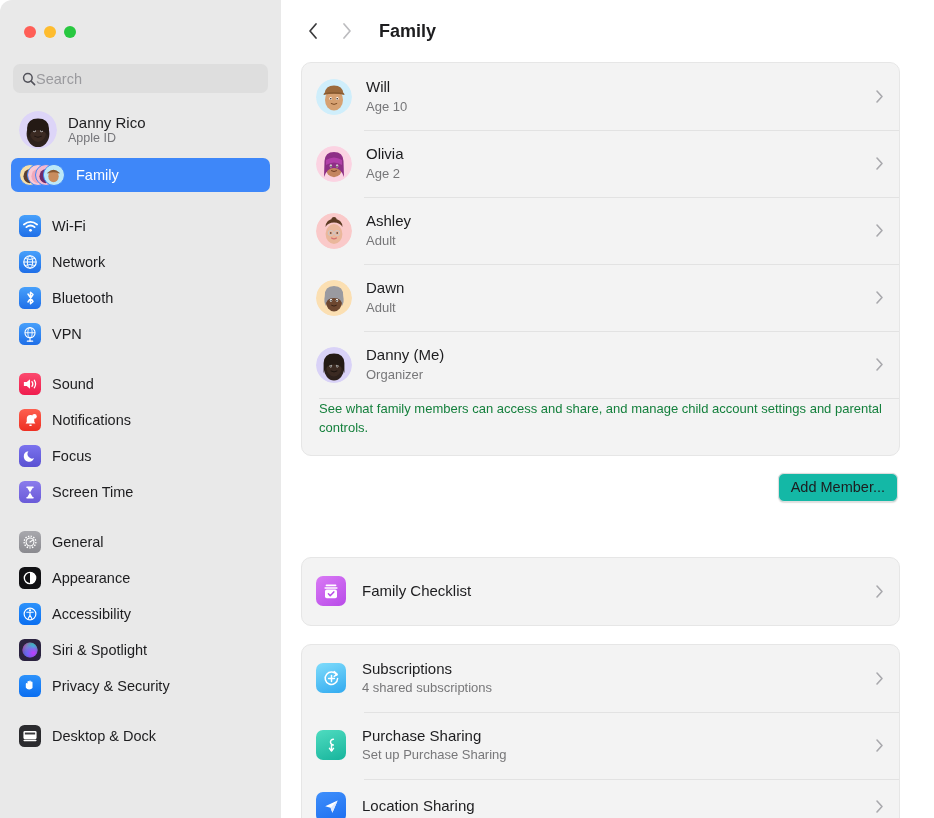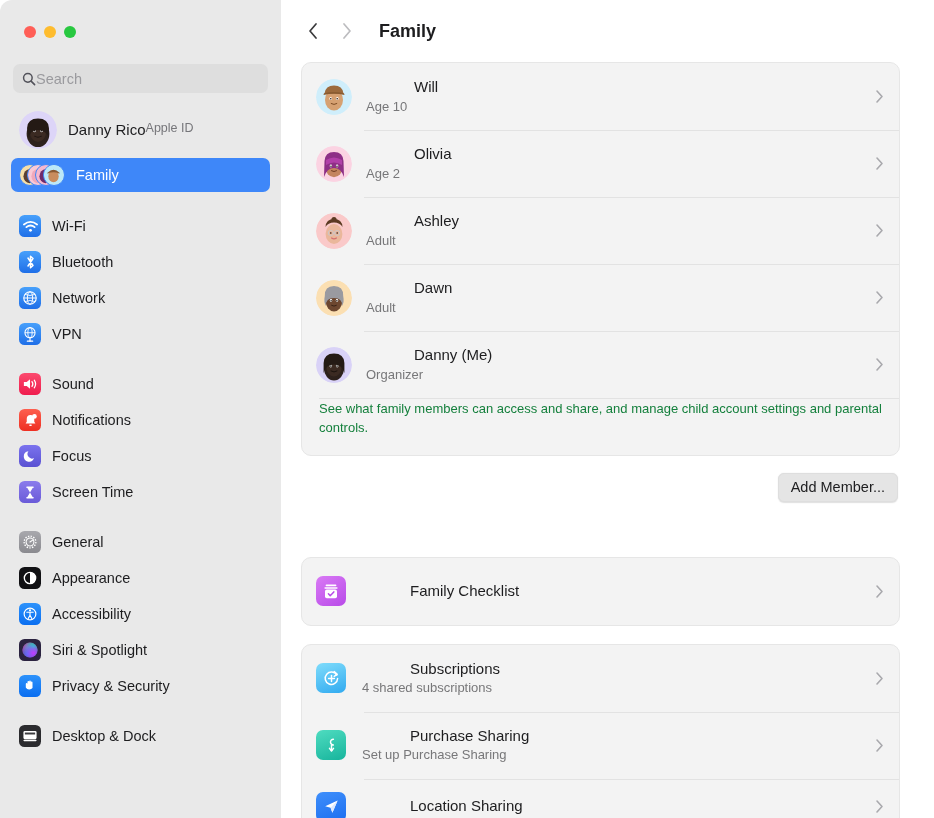--- a/index.html
+++ b/index.html
@@ -76,21 +76,21 @@
     gap: 11px;
     height: 52px;
     padding: 0 8px;
     border-radius: 7px;
     cursor: default;
   }
   .sb-account .avatar-lg {
     width: 38px; height: 38px; border-radius: 50%;
     flex: 0 0 38px; overflow: hidden; position: relative;
   }
-  .sb-account-text { display: flex; flex-direction: row; line-height: 1.15; }
+  .sb-account-text { display: flex; flex-direction: column; line-height: 1.15; }
   .sb-account-name { font-size: 15px; color: #1d1d1f; }
   .sb-account-sub { font-size: 12.5px; color: #76767a; margin-top: 0; }
 
   .sb-item {
     display: flex;
     align-items: center;
     gap: 11px;
     height: 32px;
     padding: 0 8px;
     border-radius: 7px;
@@ -187,21 +187,21 @@
 
   .app-icon {
     width: 30px; height: 30px; border-radius: 7px;
     flex: 0 0 30px; margin-right: 16px;
     display: flex; align-items: center; justify-content: center;
     position: relative; overflow: hidden;
   }
   .app-icon svg { display: block; }
 
   .row-text { display: flex; flex-direction: column; flex: 1 1 auto; }
-  .row-title { font-size: 15px; color: #1d1d1f; line-height: 1.25; margin-left: 48px; }
+  .row-title { font-size: 15px; color: #1d1d1f; line-height: 1.25; }
   .row-sub { font-size: 13px; color: #777779; margin-top: 2px; line-height: 1.25; }
 
   .chev {
     flex: 0 0 auto;
     margin-left: auto;
     display: flex; align-items: center;
   }
 
   .card-note {
     padding: 2px 16px 17px 17px;
@@ -217,21 +217,21 @@
     height: 1px;
     background: #e2e2e2;
   }
 
   .btn-row {
     display: flex;
     justify-content: flex-end;
     padding: 17px 2px 0 0;
   }
   .btn {
-    background: #e5e5e5;
+    background: #14b8a6;
     border: 1px solid #dedede;
     border-radius: 6px;
     padding: 5px 12px 6px 12px;
     font-family: "Liberation Sans", sans-serif;
     font-size: 14.5px;
     color: #1d1d1f;
     box-shadow: 0 0.5px 1.2px rgba(0,0,0,0.13);
     cursor: default;
   }
 
@@ -321,38 +321,38 @@
             <path d="M1 4.3 Q8 -1 15 4.3" stroke="#fff" stroke-width="1.9" fill="none" stroke-linecap="round"></path>
             <path d="M3.6 7.2 Q8 3.6 12.4 7.2" stroke="#fff" stroke-width="1.9" fill="none" stroke-linecap="round"></path>
             <circle cx="8" cy="10.6" r="1.5" fill="#fff"></circle>
           </svg>
         </span>
         <span class="sb-label">Wi-Fi</span>
       </div>
 
       <div class="sb-item">
         <span class="sb-icon" style="background:linear-gradient(180deg,#47a0fb,#1f6fe8);">
-          <svg width="11" height="16" viewBox="0 0 11 16">
-            <path d="M3 4 L8 11.5 L5.5 13.8 L5.5 2.2 L8 4.5 L3 12" stroke="#fff" stroke-width="1.5" fill="none" stroke-linejoin="round" stroke-linecap="round"></path>
-          </svg>
-        </span>
-        <span class="sb-label">Bluetooth</span>
-      </div>
-
-      <div class="sb-item">
-        <span class="sb-icon" style="background:linear-gradient(180deg,#47a0fb,#1f6fe8);">
           <svg width="16" height="16" viewBox="0 0 18 18">
             <circle cx="9" cy="9" r="7" fill="none" stroke="#fff" stroke-width="1.3"></circle>
             <ellipse cx="9" cy="9" rx="3" ry="7" fill="none" stroke="#fff" stroke-width="1.1"></ellipse>
             <line x1="2" y1="9" x2="16" y2="9" stroke="#fff" stroke-width="1.1"></line>
             <path d="M3.4 5 Q9 7.4 14.6 5" stroke="#fff" stroke-width="1" fill="none"></path>
             <path d="M3.4 13 Q9 10.6 14.6 13" stroke="#fff" stroke-width="1" fill="none"></path>
           </svg>
         </span>
         <span class="sb-label">Network</span>
+      </div>
+
+      <div class="sb-item">
+        <span class="sb-icon" style="background:linear-gradient(180deg,#47a0fb,#1f6fe8);">
+          <svg width="11" height="16" viewBox="0 0 11 16">
+            <path d="M3 4 L8 11.5 L5.5 13.8 L5.5 2.2 L8 4.5 L3 12" stroke="#fff" stroke-width="1.5" fill="none" stroke-linejoin="round" stroke-linecap="round"></path>
+          </svg>
+        </span>
+        <span class="sb-label">Bluetooth</span>
       </div>
 
       <div class="sb-item">
         <span class="sb-icon" style="background:linear-gradient(180deg,#47a0fb,#1f6fe8);">
           <svg width="16" height="17" viewBox="0 0 18 19">
             <circle cx="9" cy="7.5" r="5.7" fill="none" stroke="#fff" stroke-width="1.2"></circle>
             <ellipse cx="9" cy="7.5" rx="2.4" ry="5.7" fill="none" stroke="#fff" stroke-width="1"></ellipse>
             <line x1="3.3" y1="7.5" x2="14.7" y2="7.5" stroke="#fff" stroke-width="1"></line>
             <line x1="9" y1="12.5" x2="9" y2="17" stroke="#fff" stroke-width="1.3" stroke-linecap="round"></line>
             <line x1="6" y1="17" x2="12" y2="17" stroke="#fff" stroke-width="1.3" stroke-linecap="round"></line>

